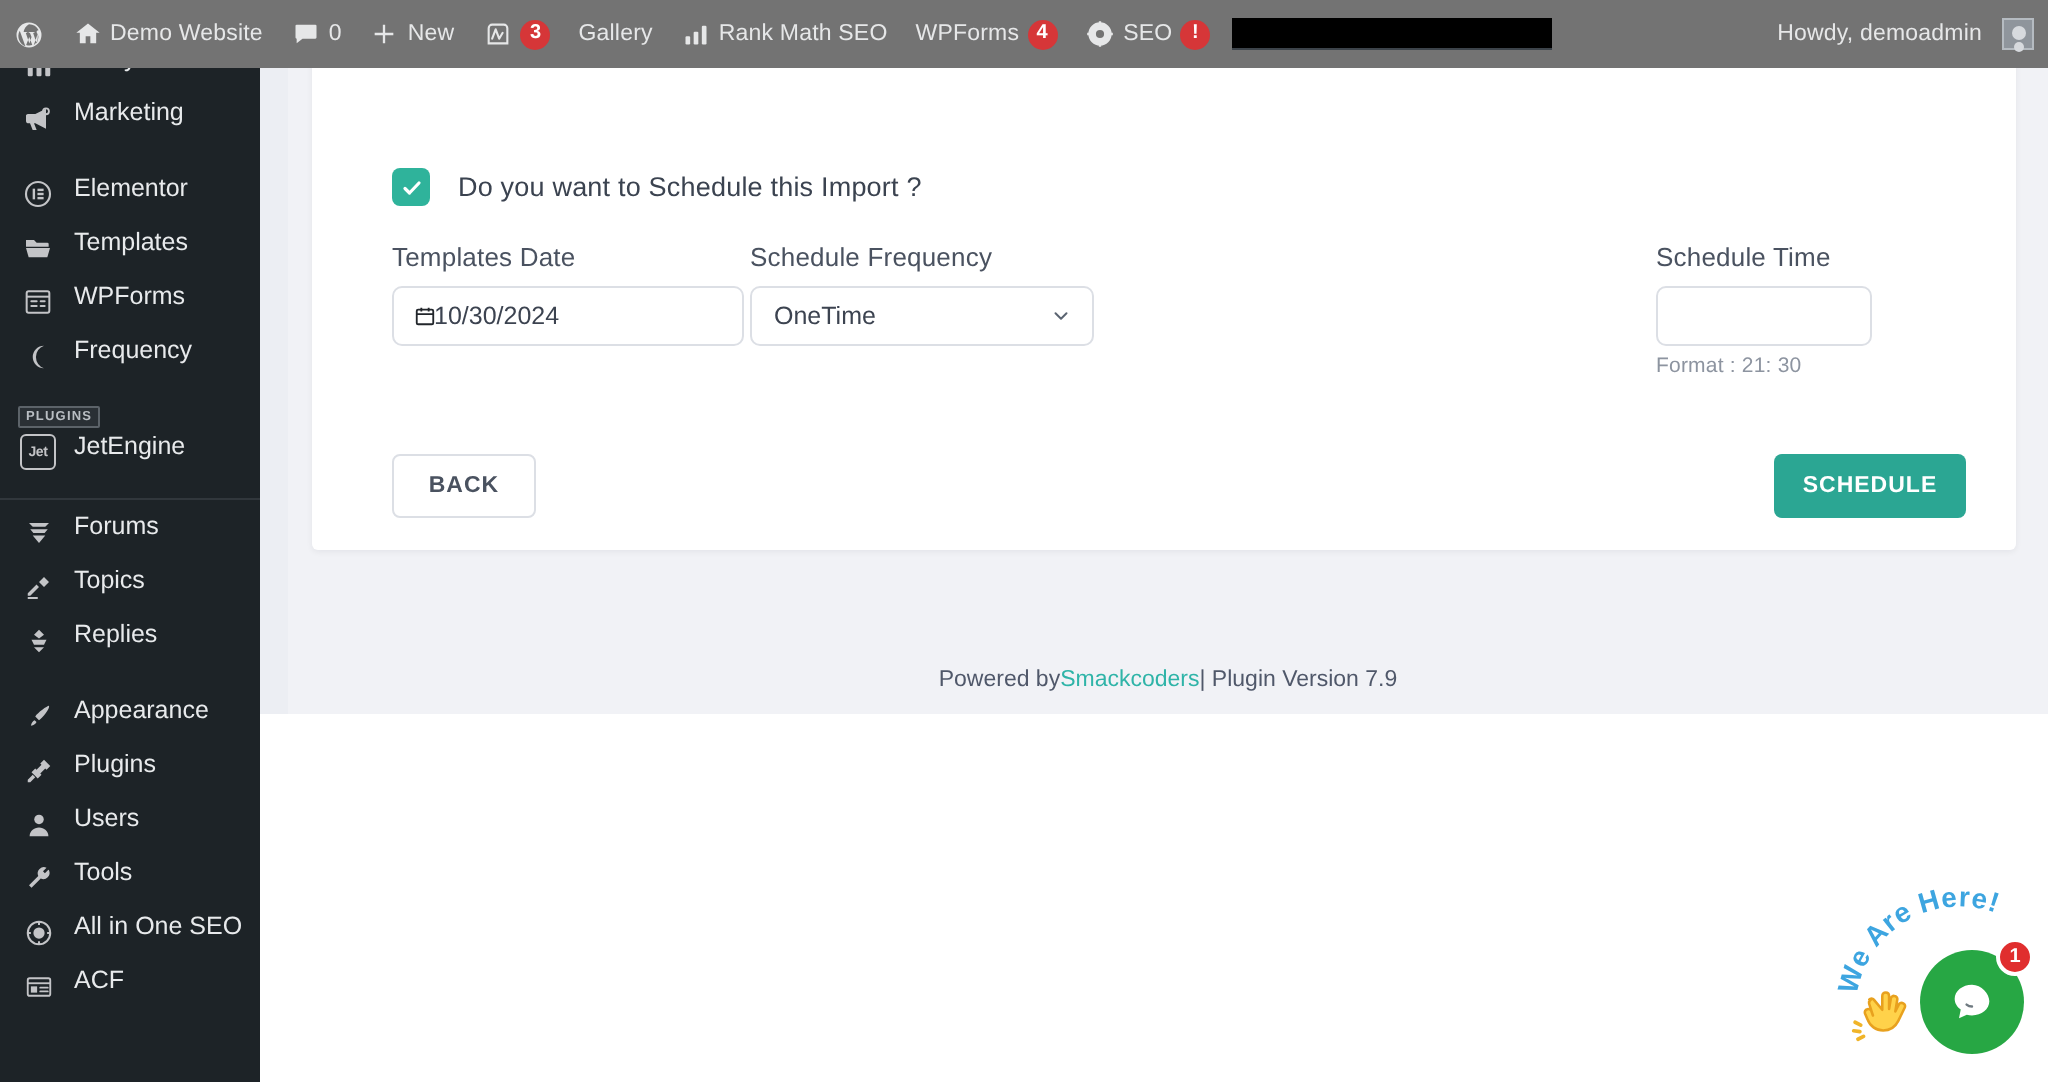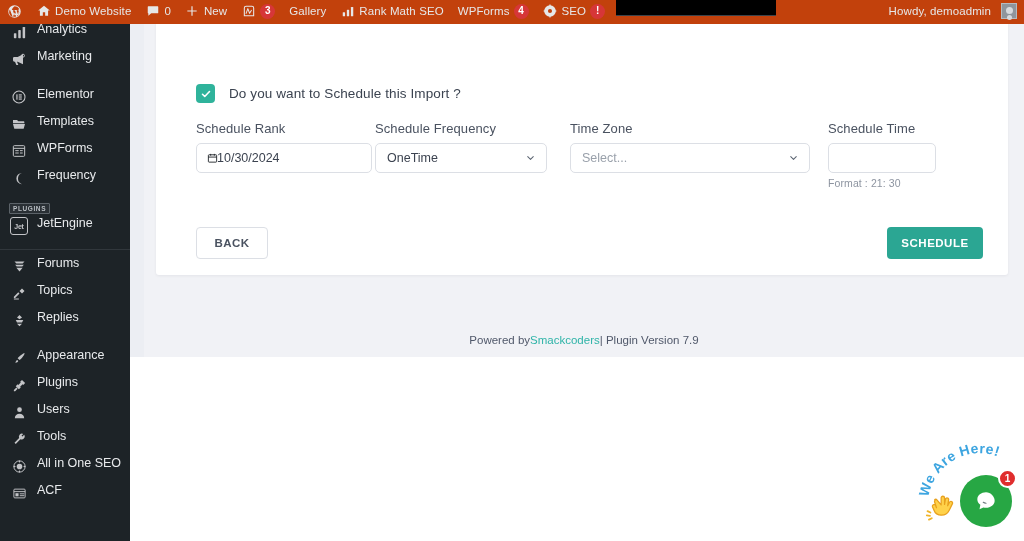--- a/index.html
+++ b/index.html
@@ -6,23 +6,23 @@
   html, body {
     width: 1024px; height: 541px;
     font-family: "Liberation Sans", sans-serif;
     background: #ffffff;
     overflow: hidden;
   }
 
   
   #adminbar {
     position: absolute; top: 0; left: 0;
-    width: 1024px; height: 24px;
-    background: #c2410c;
-    display: flex; 
+    width: 1024px; height: 34px;
+    background: #737373;
+    display: flex; align-items: center;
     color: #c3c4c7; font-size: 11.5px;
     z-index: 40;
   }
   .ab-item {
     display: flex; align-items: center; gap: 4px;
     height: 22px; padding: 0 7px; white-space: nowrap;
     color: #e6e7e8;
   }
   .ab-item .lbl { font-size: 11.5px; letter-spacing: .1px; }
   .ab-ico { display: inline-flex; align-items: center; justify-content: center; width: 15px; height: 15px; }
@@ -469,21 +469,21 @@
         <svg width="12" height="12" viewBox="0 0 24 24" fill="none" stroke="#ffffff" stroke-width="3.2" stroke-linecap="round" stroke-linejoin="round">
             <path d="M5 12.5l4.5 4.5L19 7"></path>
           </svg>
       </span>
       <span class="check-label">Do you want to Schedule this Import ?</span>
     </div>
 
     <div class="fields">
 
       <div class="fld" style="left:40px; top:0; width:176px;">
-        <span class="fld-label">Schedule Rank</span>
+        <span class="fld-label">Templates Date</span>
         <div class="fld-box" style="padding-left:20px;">
           <span class="cal-ico">
             <svg width="11" height="11" viewBox="0 0 24 24" fill="none" stroke="currentColor" stroke-width="2">
                 <rect x="3" y="5" width="18" height="16" rx="1.5"></rect>
                 <path d="M3 10h18M8 3v4M16 3v4"></path>
               </svg>
           </span>
           <span>10/30/2024</span>
         </div>
       </div>
@@ -493,31 +493,20 @@
         <div class="fld-box">
           <span>OneTime</span>
           <span class="chev">
             <svg width="11" height="11" viewBox="0 0 24 24" fill="none" stroke="currentColor" stroke-width="2.2" stroke-linecap="round" stroke-linejoin="round">
                 <path d="M6 9l6 6 6-6"></path>
               </svg>
           </span>
         </div>
       </div>
 
-      <div class="fld" style="left:414px; top:0; width:240px;">
-        <span class="fld-label">Time Zone</span>
-        <div class="fld-box placeholder">
-          <span>Select...</span>
-          <span class="chev">
-            <svg width="11" height="11" viewBox="0 0 24 24" fill="none" stroke="currentColor" stroke-width="2.2" stroke-linecap="round" stroke-linejoin="round">
-                <path d="M6 9l6 6 6-6"></path>
-              </svg>
-          </span>
-        </div>
-      </div>
 
       <div class="fld" style="left:672px; top:0; width:108px;">
         <span class="fld-label">Schedule Time</span>
         <div class="fld-box">
           <span></span>
         </div>
         <span class="fmt-hint">Format : 21: 30</span>
       </div>
 
     </div>

